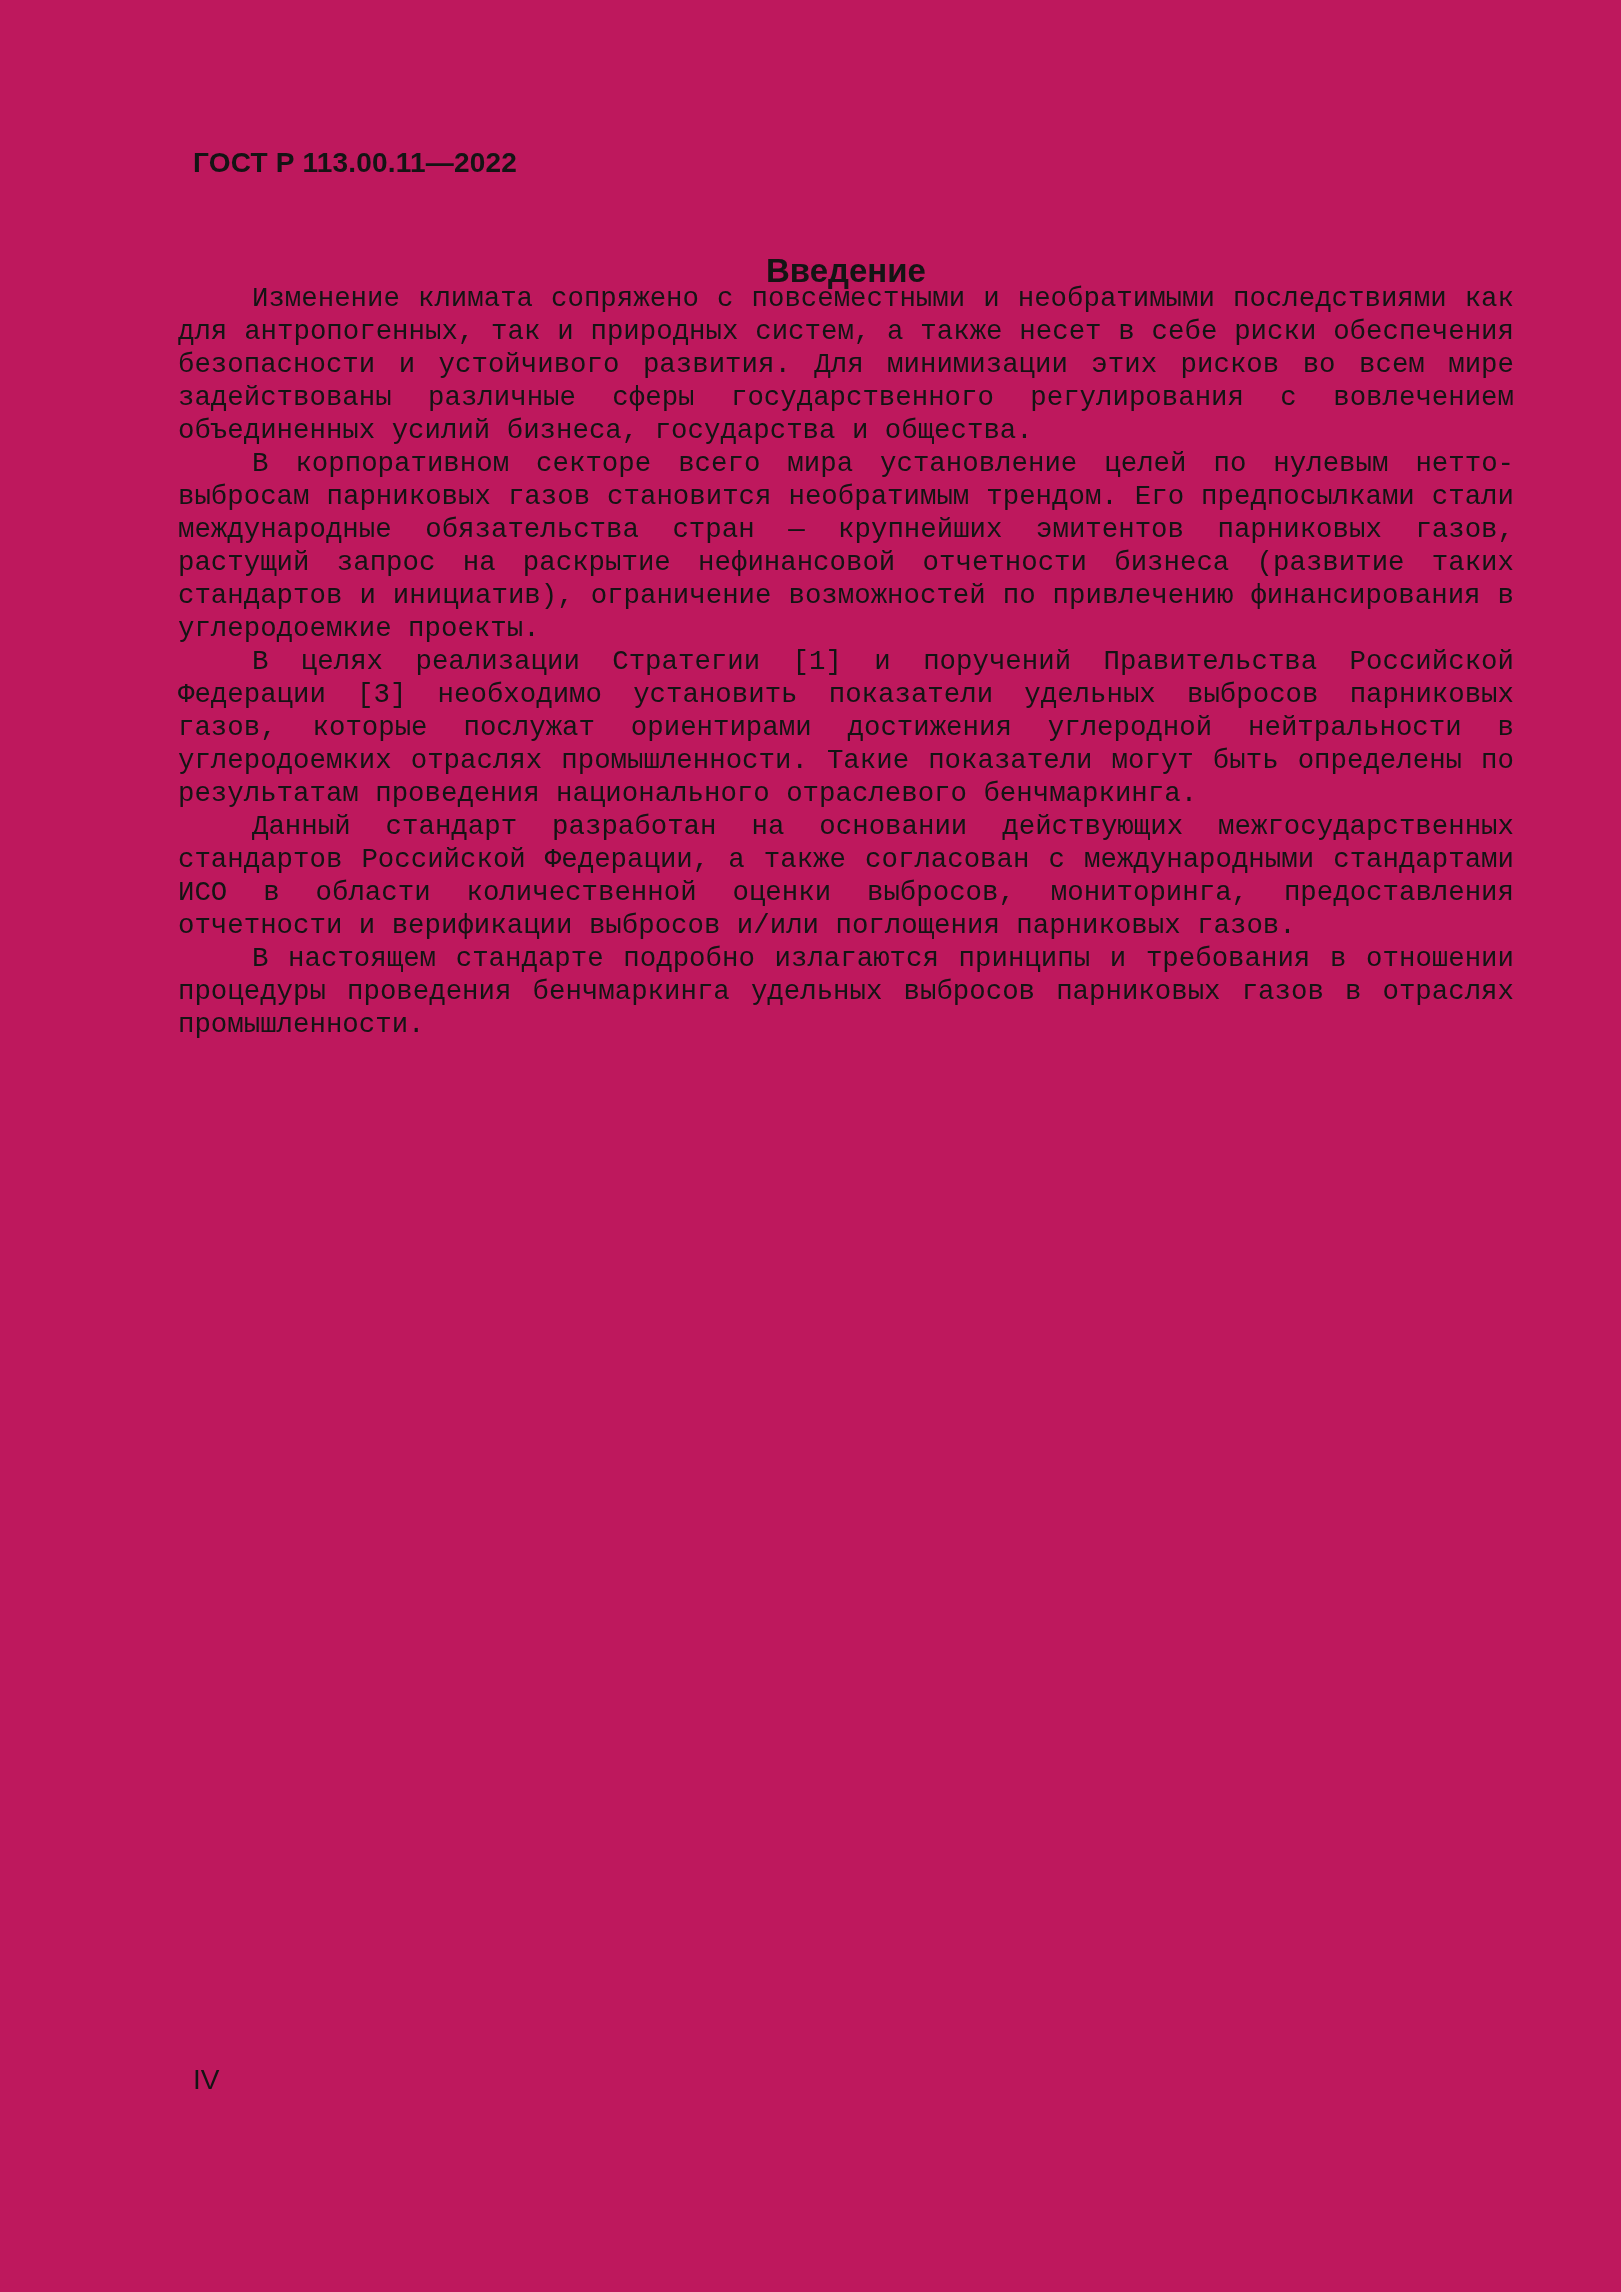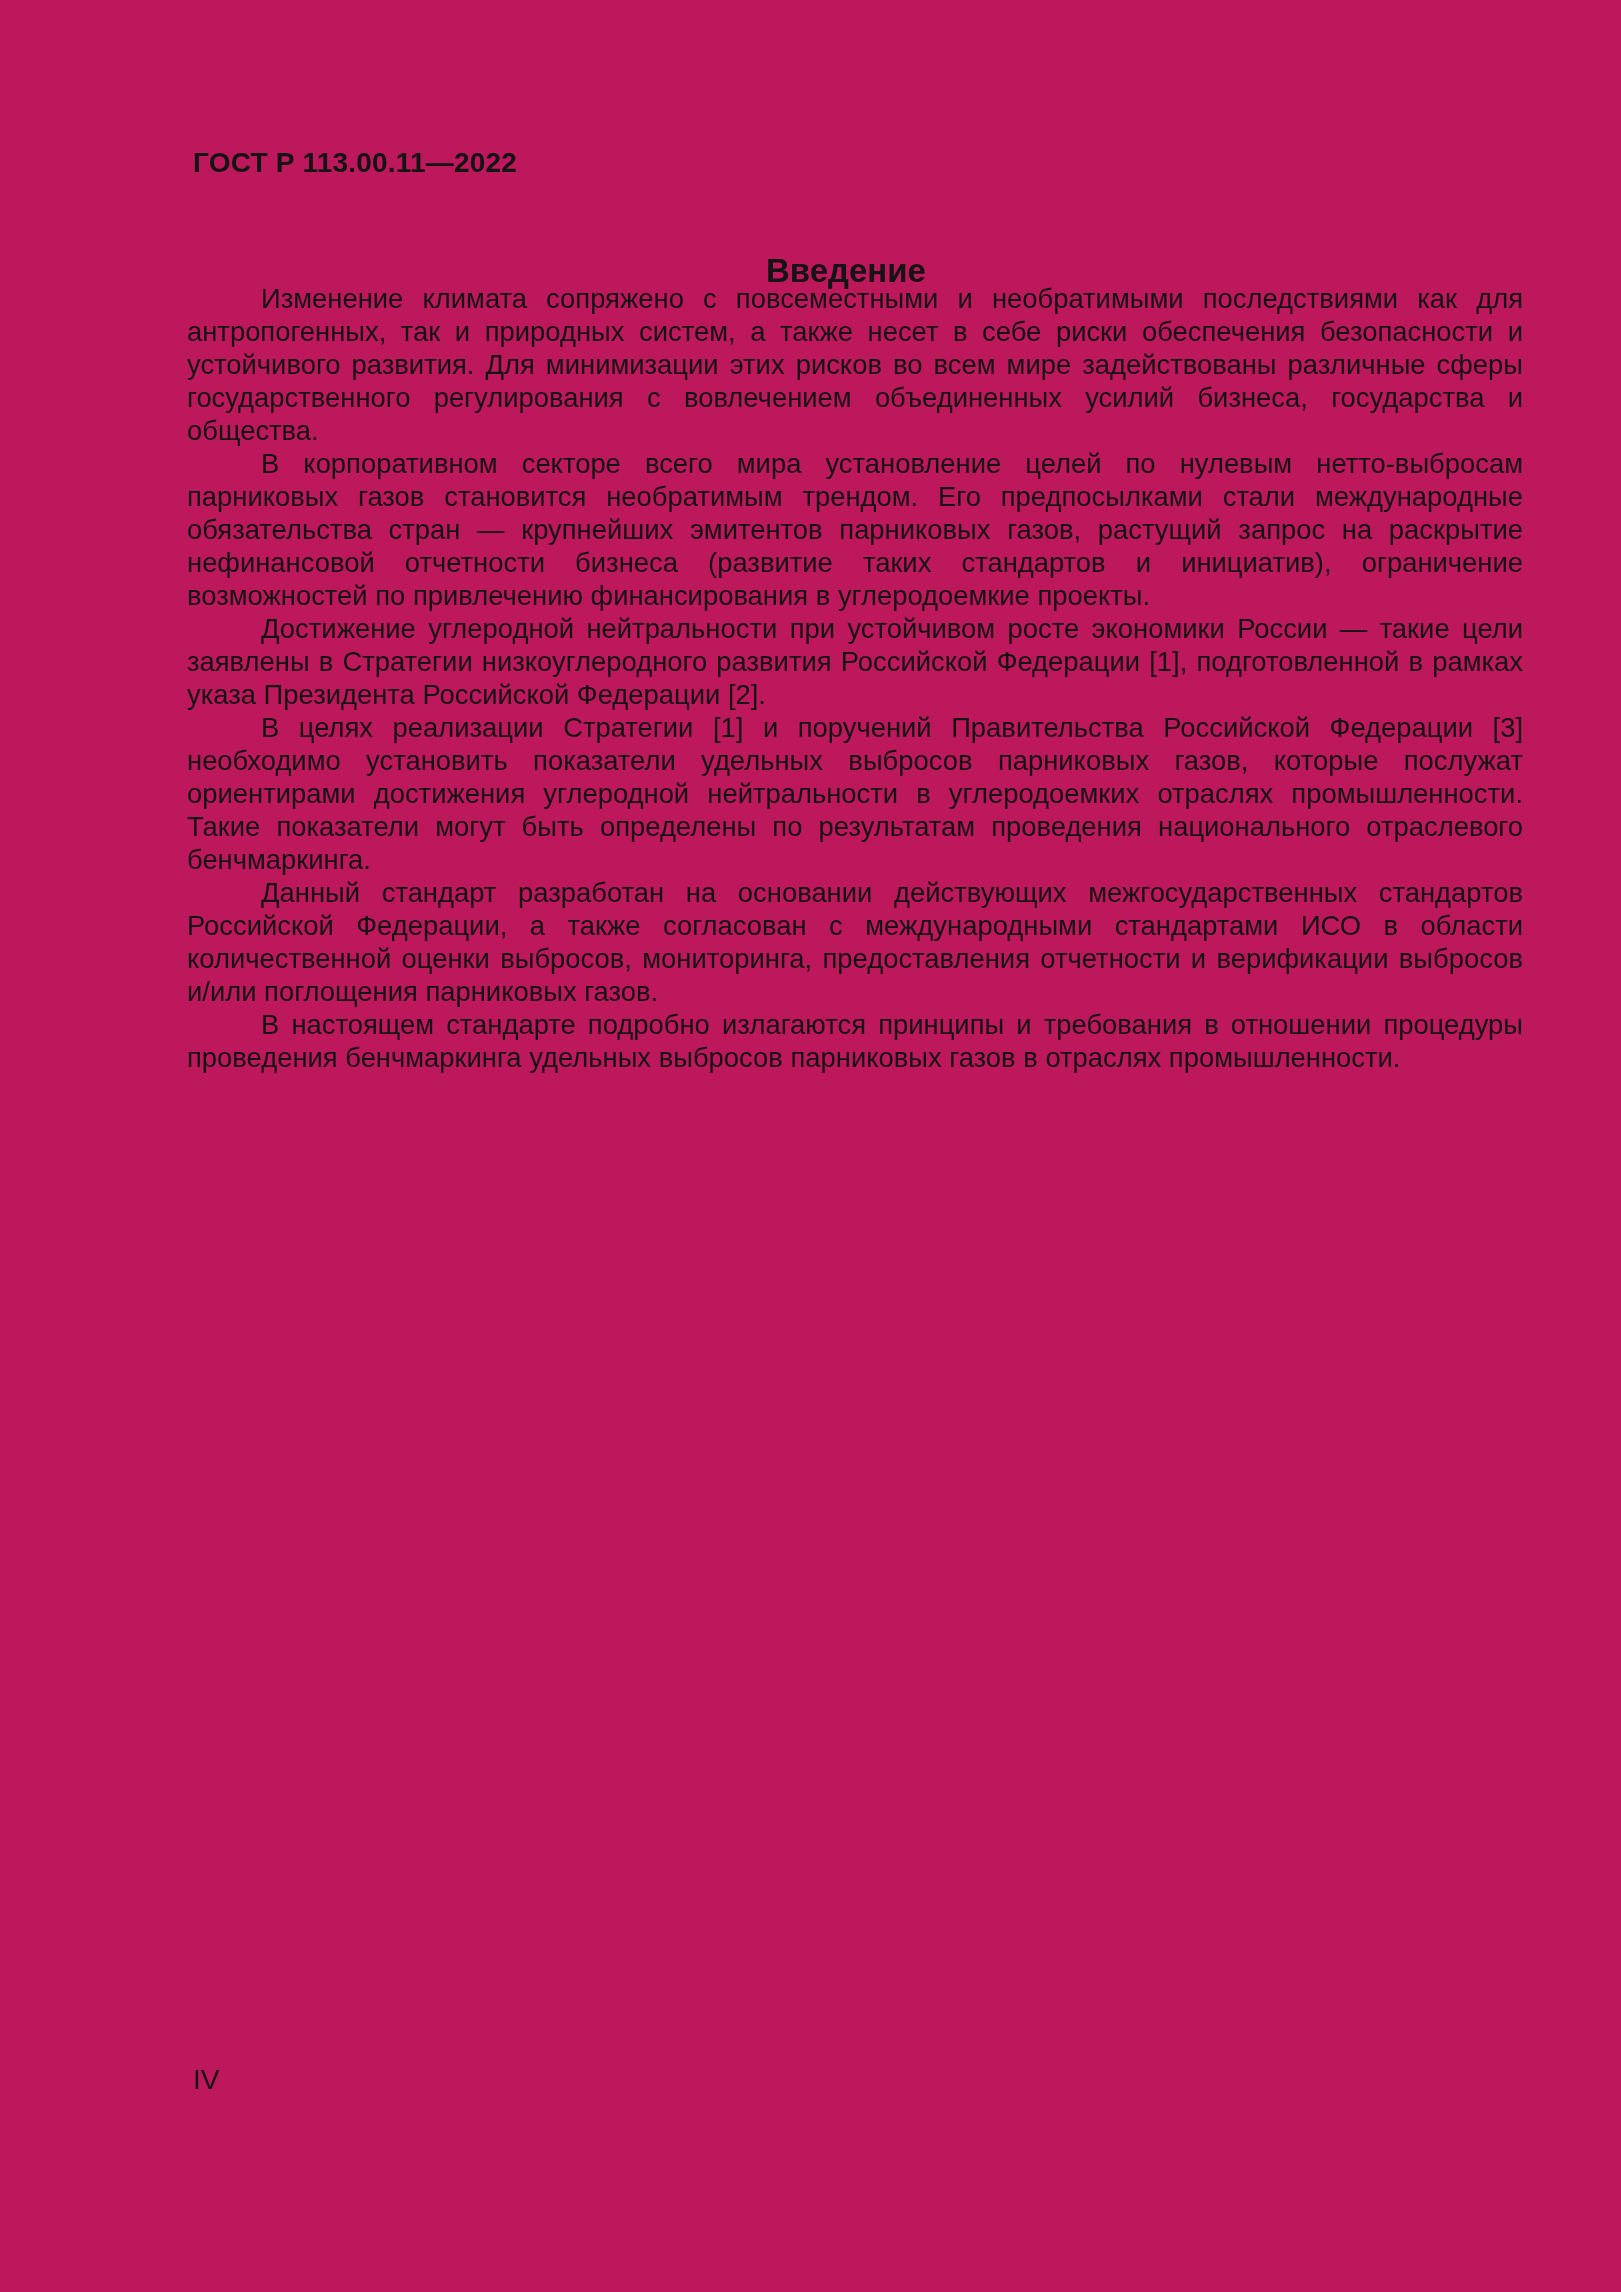--- a/index.html
+++ b/index.html
@@ -31,27 +31,28 @@
     left: 178px;
     top: 220px;
     width: 1336px;
     text-align: center;
     font-size: 33px;
     font-weight: bold;
     margin-top: 32px;
   }
   .doc-body {
     position: absolute;
-    left: 187px;
+    left: 178px;
     top: 282px;
     width: 1336px;
     font-size: 27.4px;
     line-height: 33px;
     text-align: justify;
     text-justify: inter-word;
+    font-family: Liberation Mono, monospace;
   }
   .doc-body p {
     margin: 0;
     padding: 0;
     text-indent: 74px;
   }
   .page-number {
     position: absolute;
     left: 193px;
     top: 2064px;
@@ -64,21 +65,20 @@
 
 <div class="page">
 
   <div class="doc-header">ГОСТ Р 113.00.11—2022</div>
 
   <div class="doc-title">Введение</div>
 
   <div class="doc-body">
     <p>Изменение климата сопряжено с повсеместными и необратимыми последствиями как для антропогенных, так и природных систем, а также несет в себе риски обеспечения безопасности и устойчивого развития. Для минимизации этих рисков во всем мире задействованы различные сферы государственного регулирования с вовлечением объединенных усилий бизнеса, государства и общества.</p>
     <p>В корпоративном секторе всего мира установление целей по нулевым нетто-выбросам парниковых газов становится необратимым трендом. Его предпосылками стали международные обязательства стран — крупнейших эмитентов парниковых газов, растущий запрос на раскрытие нефинансовой отчетности бизнеса (развитие таких стандартов и инициатив), ограничение возможностей по привлечению финансирования в углеродоемкие проекты.</p>
-    <p>Достижение углеродной нейтральности при устойчивом росте экономики России — такие цели заявлены в Стратегии низкоуглеродного развития Российской Федерации [1], подготовленной в рамках указа Президента Российской Федерации [2].</p>
     <p>В целях реализации Стратегии [1] и поручений Правительства Российской Федерации [3] необходимо установить показатели удельных выбросов парниковых газов, которые послужат ориентирами достижения углеродной нейтральности в углеродоемких отраслях промышленности. Такие показатели могут быть определены по результатам проведения национального отраслевого бенчмаркинга.</p>
     <p>Данный стандарт разработан на основании действующих межгосударственных стандартов Российской Федерации, а также согласован с международными стандартами ИСО в области количественной оценки выбросов, мониторинга, предоставления отчетности и верификации выбросов и/или поглощения парниковых газов.</p>
     <p>В настоящем стандарте подробно излагаются принципы и требования в отношении процедуры проведения бенчмаркинга удельных выбросов парниковых газов в отраслях промышленности.</p>
   </div>
 
   <div class="page-number">IV</div>
 
 </div>
 
 

